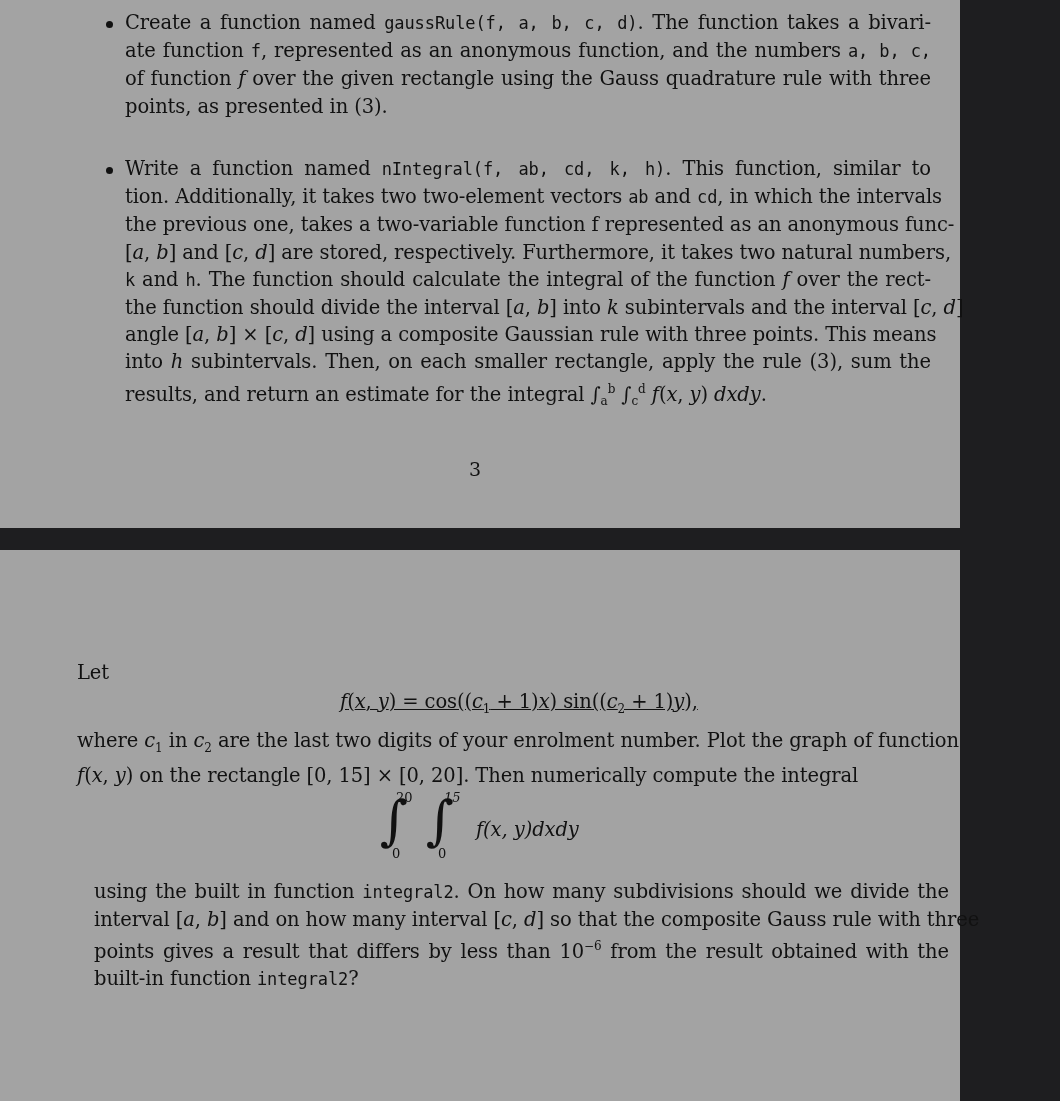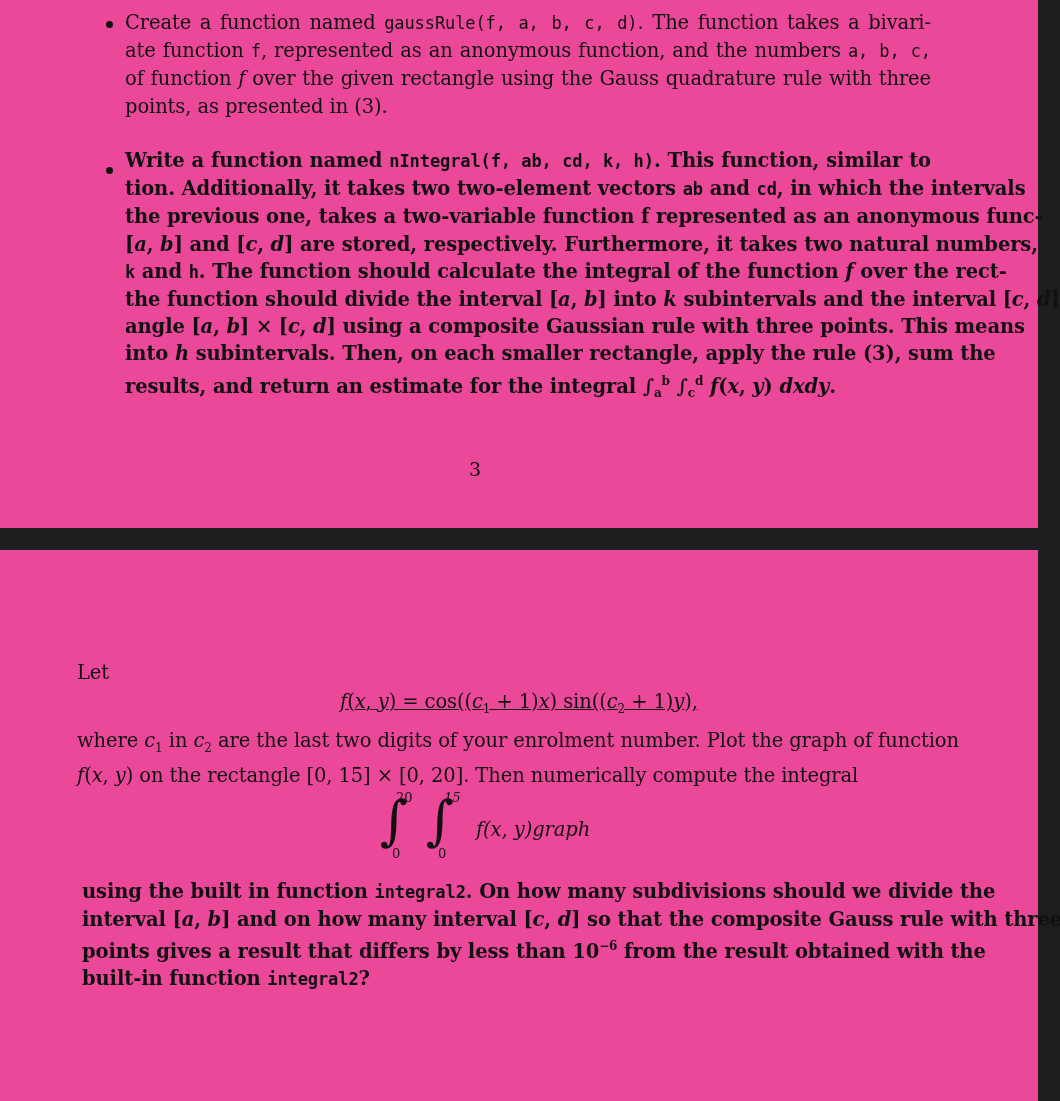--- a/index.html
+++ b/index.html
@@ -1,18 +1,18 @@
 <!DOCTYPE html>
 <html><head>
 <meta charset="utf-8">
 <style>
   html, body { margin:0; padding:0; }
   body { width:1060px; height:1101px; background:#1e1e20; position:relative; overflow:hidden;
          font-family:"DejaVu Serif","Liberation Serif",serif; color:#111; }
-  .page { position:absolute; left:0; width:1038px; background:#ec4899; }
+  .page { position:absolute; left:0; width:960px; background:#a3a3a3; }
   #page1 { top:0; height:528px; }
   #page2 { top:550px; height:551px; }
   .txt { position:absolute; font-size:19.5px; line-height:27.2px; letter-spacing:-0.1px; }
   .bullet { position:absolute; width:7px; height:7px; border-radius:50%; background:#111; }
   .mono { font-family:"DejaVu Sans Mono","Liberation Mono",monospace; font-size:17px; }
   .it { font-style:italic; }
   .line { display:block; white-space:nowrap; text-align:justify; text-align-last:justify; }
   .line.last { text-align-last:left; }
   .pagenum { position:absolute; top:458px; left:0; width:950px; text-align:center; font-size:19px; }
   .int-sign { font-size:54px; font-style:italic; line-height:1; position:absolute; font-family:"DejaVu Serif",serif; font-weight:200; }
@@ -25,21 +25,21 @@
 <div class="page" id="page1">
   <div class="bullet" style="left:106px;top:21px;"></div>
   <div class="txt" style="left:125px;top:9px;width:806px;">
       <span class="line">Create a function named <span class="mono">gaussRule(f, a, b, c, d)</span>. The function takes a bivari-</span>
       <span class="line">ate function <span class="mono">f</span>, represented as an anonymous function, and the numbers <span class="mono">a, b, c,</span></span>
       <span class="line">of function <span class="it">f</span> over the given rectangle using the Gauss quadrature rule with three</span>
       <span class="line last">points, as presented in (3).</span>
     </div>
 
   <div class="bullet" style="left:106px;top:167px;"></div>
-  <div class="txt" style="left:125px;top:147px;width:806px;font-weight:bold;">
+  <div class="txt" style="left:125px;top:155px;width:806px;">
       <span class="line">Write a function named <span class="mono">nIntegral(f, ab, cd, k, h)</span>.  This function, similar to</span>
       <span class="line">tion.  Additionally, it takes two two-element vectors <span class="mono">ab</span> and <span class="mono">cd</span>, in which the intervals</span>
       <span class="line">the previous one, takes a two-variable function f represented as an anonymous func-</span>
       <span class="line">[<span class="it">a</span>, <span class="it">b</span>] and [<span class="it">c</span>, <span class="it">d</span>] are stored, respectively.  Furthermore, it takes two natural numbers,</span>
       <span class="line"><span class="mono">k</span> and <span class="mono">h</span>.  The function should calculate the integral of the function <span class="it">f</span> over the rect-</span>
       <span class="line">the function should divide the interval [<span class="it">a</span>, <span class="it">b</span>] into <span class="it">k</span> subintervals and the interval [<span class="it">c</span>, <span class="it">d</span>]</span>
       <span class="line">angle [<span class="it">a</span>, <span class="it">b</span>] × [<span class="it">c</span>, <span class="it">d</span>] using a composite Gaussian rule with three points.  This means</span>
       <span class="line">into <span class="it">h</span> subintervals.  Then, on each smaller rectangle, apply the rule (3), sum the</span>
       <span class="line last">results, and return an estimate for the integral ∫<sub>a</sub><sup>b</sup> ∫<sub>c</sub><sup>d</sup> <span class="it">f</span>(<span class="it">x</span>, <span class="it">y</span>) <span class="it">dxdy</span>.</span>
     </div>
@@ -55,22 +55,22 @@
       <span class="line last"><span class="it">f</span>(<span class="it">x</span>, <span class="it">y</span>) on the rectangle [0, 15] × [0, 20]. Then numerically compute the integral</span>
     </div>
 
   <div style="position:absolute;left:380px;top:238px;width:260px;height:80px;">
     <span class="int-sign" style="left:0;top:6px;">∫</span>
     <span class="lim" style="left:16px;top:2px;">20</span>
     <span class="lim" style="left:12px;top:58px;">0</span>
     <span class="int-sign" style="left:46px;top:6px;">∫</span>
     <span class="lim" style="left:64px;top:2px;font-style:italic;">15</span>
     <span class="lim" style="left:58px;top:58px;">0</span>
-    <span class="txt it" style="left:96px;top:28px;white-space:nowrap;">f(x, y)graph</span>
+    <span class="txt it" style="left:96px;top:28px;white-space:nowrap;">f(x, y)dxdy</span>
   </div>
 
-  <div class="txt" style="left:82px;top:328px;width:855px;font-weight:bold;">
+  <div class="txt" style="left:94px;top:328px;width:855px;">
       <span class="line">using the built in function <span class="mono">integral2</span>. On how many subdivisions should we divide the</span>
       <span class="line">interval [<span class="it">a</span>, <span class="it">b</span>] and on how many interval [<span class="it">c</span>, <span class="it">d</span>] so that the composite Gauss rule with three</span>
       <span class="line">points gives a result that differs by less than 10<sup>−6</sup> from the result obtained with the</span>
       <span class="line last">built-in function <span class="mono">integral2</span>?</span>
     </div>
 </div>
 
 </body></html>

